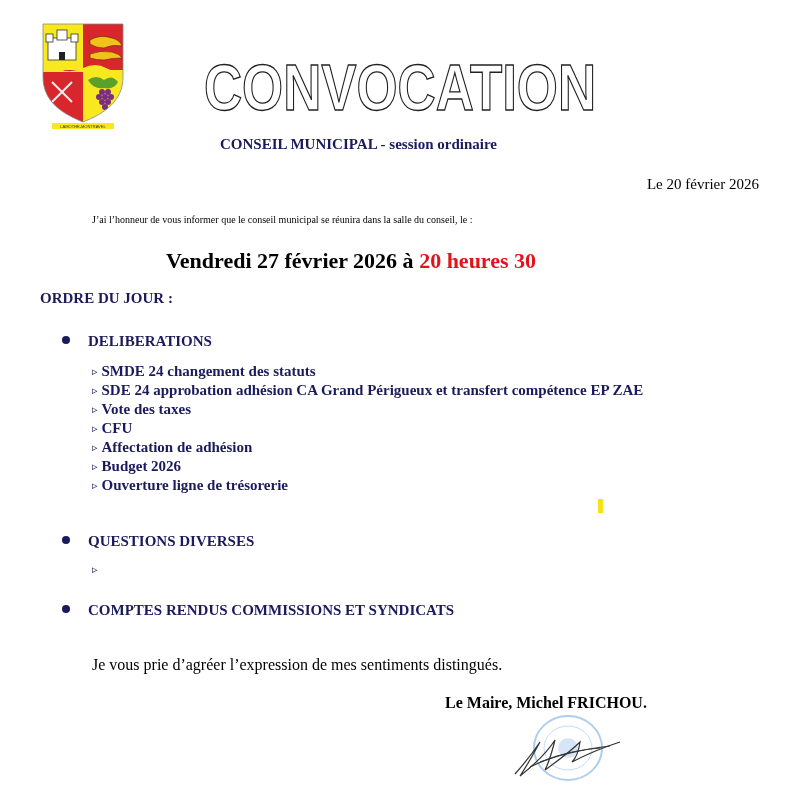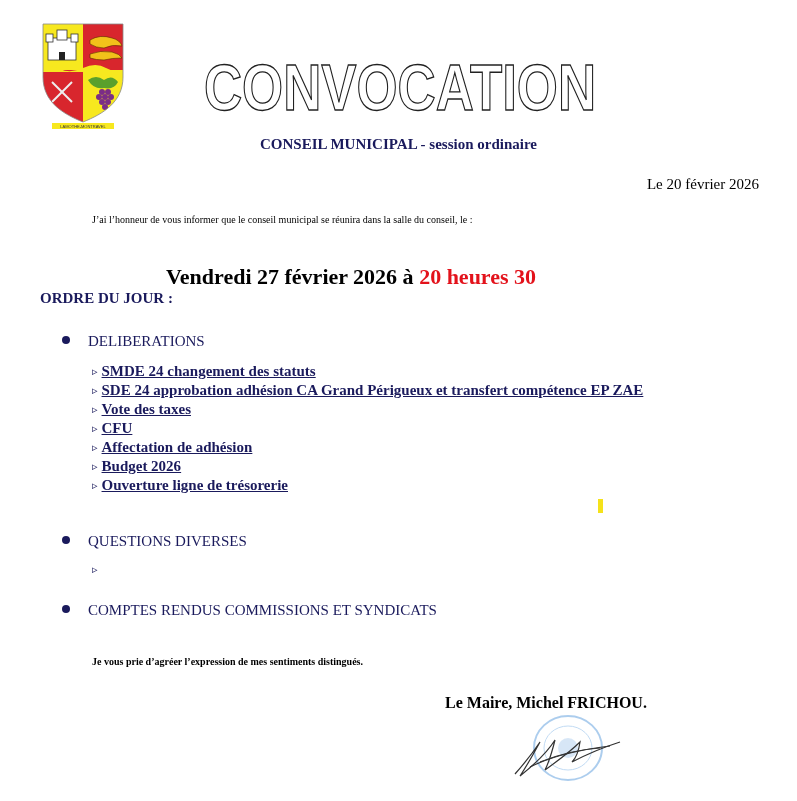--- a/index.html
+++ b/index.html
@@ -15,72 +15,72 @@
 
     
     #title {
       left: 200px; top: 52px; width: 400px; height: 70px;
       text-align: left;
     }
     #title svg { width: 400px; height: 70px; }
 
     #subtitle {
       left: 0; width: 717px; top: 136px; text-align: center;
-      font-size: 15px; font-weight: bold; color: #1a1a5c; padding-left: 40px;
+      font-size: 15px; font-weight: bold; color: #1a1a5c;
     }
 
     #date-line {
       right: 38px; top: 176px; font-size: 15px; color: #000;
     }
 
     #intro {
       left: 92px; top: 214px; font-size: 10px; color: #000;
     }
 
     #meeting {
       left: 0; width: 702px; top: 248px; text-align: center;
-      font-size: 22px; font-weight: bold; color: #000; margin-top: 16px;
+      font-size: 22px; font-weight: bold; color: #000;
     }
     #meeting .time { color: #e3121b; }
 
     #agenda-heading {
       left: 40px; top: 290px; font-size: 15px; font-weight: bold; color: #1a1a5c;
     }
 
     .section {
       position: absolute; left: 62px;
-      font-size: 15px; font-weight: normal; color: #1a1a5c;
+      font-size: 15px; font-weight: bold; color: #1a1a5c;
     }
     .section .bullet {
       display: inline-block; width: 8px; height: 8px; border-radius: 50%;
       background: #1a1a5c; margin-right: 18px; vertical-align: middle;
       position: relative; top: -3px;
     }
     #sec-delib { top: 333px; }
     #sec-questions { top: 533px; text-align: right; }
     #sec-comptes { top: 602px; }
 
     .sub-list {
       position: absolute; left: 92px; margin: 0; padding: 0; list-style: none;
       font-size: 15px; font-weight: bold; color: #1a1a5c; line-height: 18px;
     }
-    .sub-list li { white-space: nowrap; text-decoration: underline; }
+    .sub-list li { white-space: nowrap; }
     .tri {
       display: inline-block; font-size: 11px; font-weight: normal; margin-right: 4px;
       position: relative; top: -1px;
     }
     #delib-list { top: 362px; }
     #questions-list { top: 560px; }
 
     #cursor-mark {
       left: 598px; top: 499px; width: 5px; height: 14px; background: #f5e21a;
     }
 
     #closing {
-      left: 92px; top: 656px; font-size: 10px; font-weight: bold; color: #000; text-align: right;
+      left: 92px; top: 656px; font-size: 16px; font-weight: normal; color: #000; text-align: right;
     }
 
     #signature-name {
       left: 445px; top: 694px; font-size: 16px; font-weight: bold; color: #000;
     }
 
     #signature { left: 500px; top: 712px; width: 130px; height: 75px; }
   </style>
 </head>
 <body>

